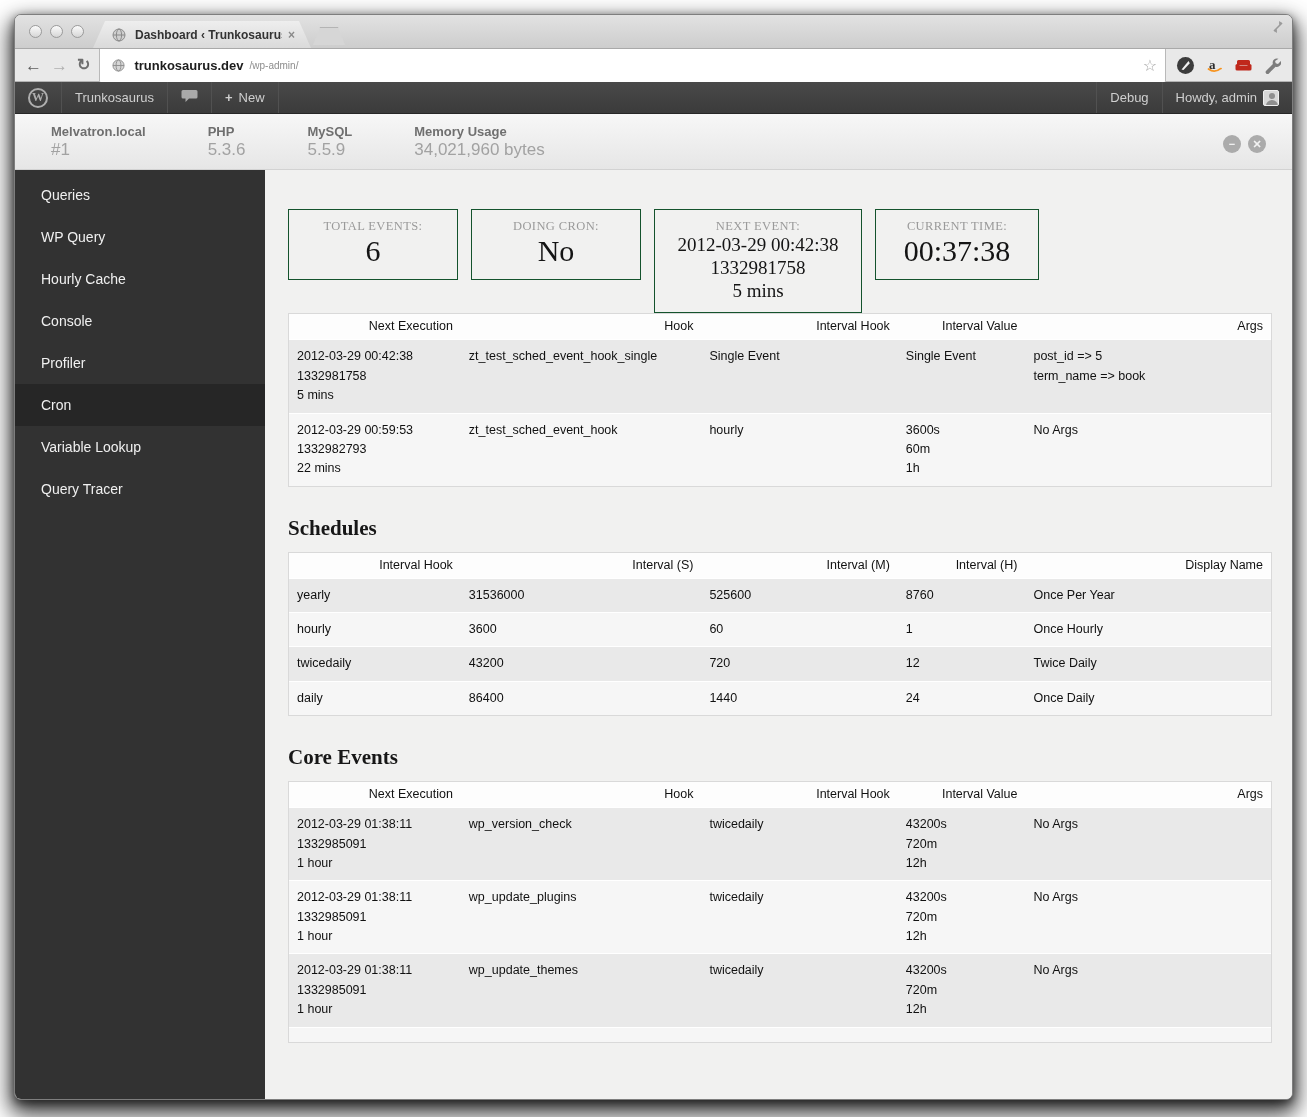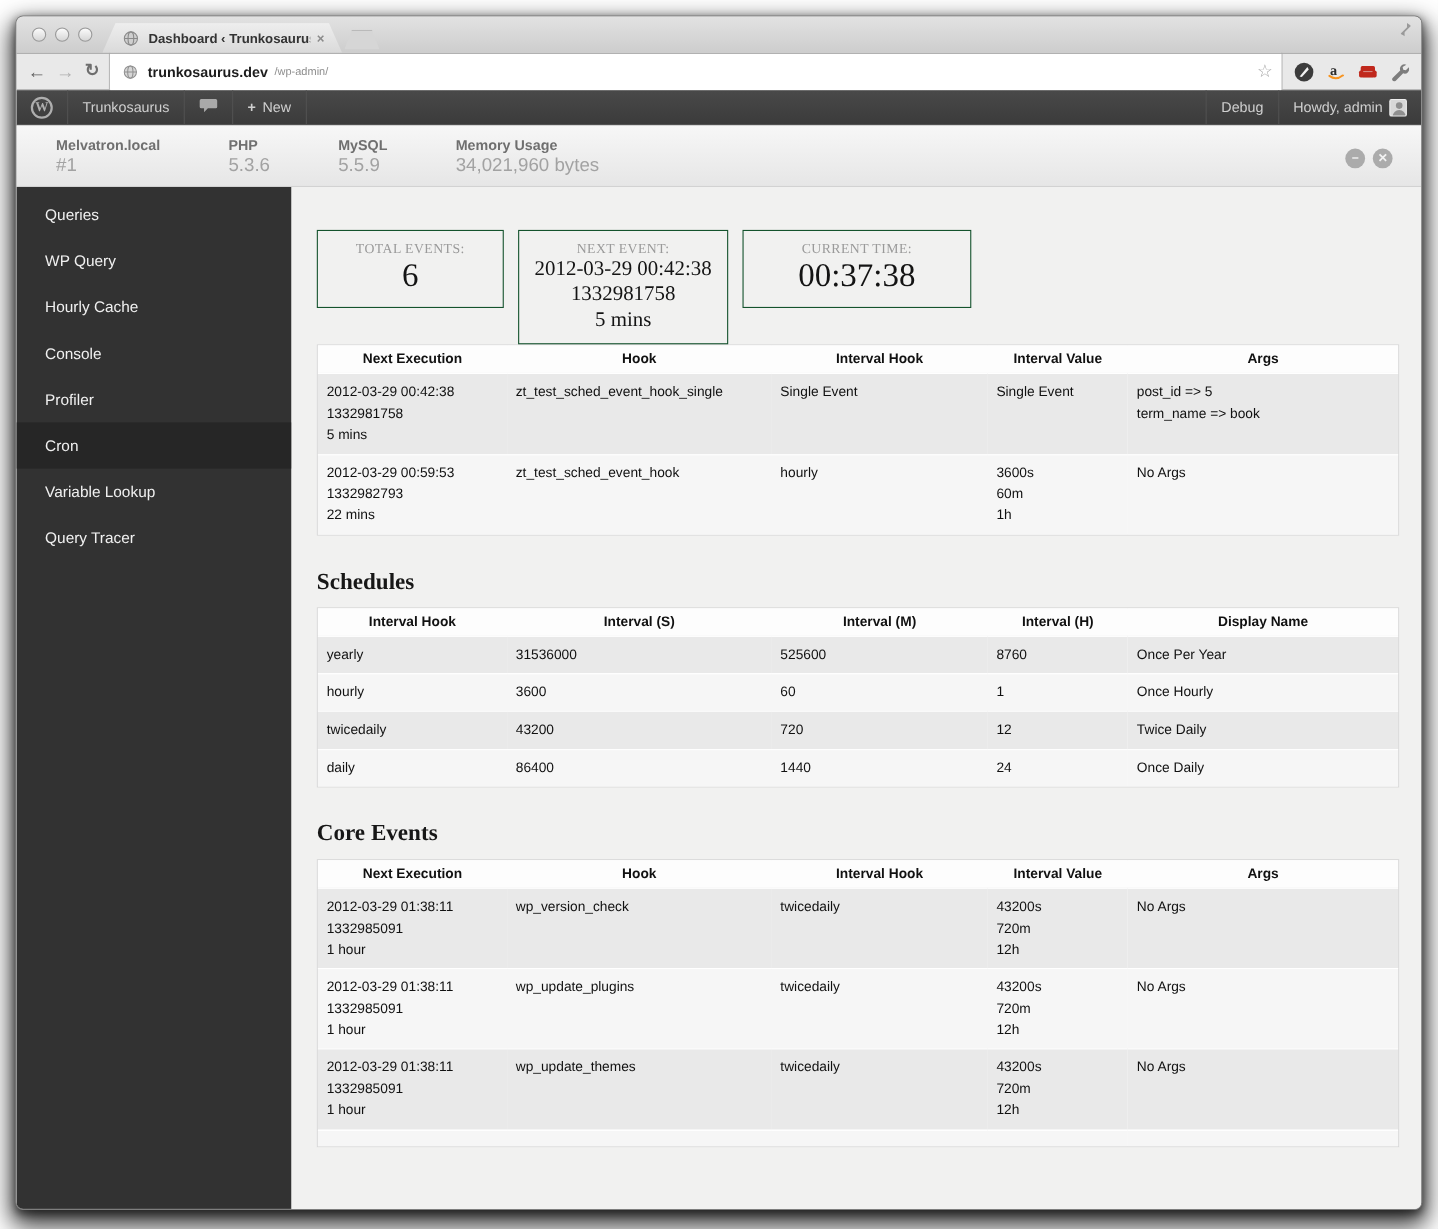--- a/index.html
+++ b/index.html
@@ -92,21 +92,21 @@
   .sum-box:nth-child(4) { min-width:164px; }
   .sum-label { font-size:12.5px; color:#9a9a9a; letter-spacing:.4px; }
   .sum-line { font-size:19px; color:#141414; line-height:1.2; }
   .sum-line.big { font-size:30px; line-height:1.15; }
 
   
   .section-title { font-family:"Liberation Serif",serif; font-size:21px; font-weight:bold;
                    color:#171717; margin:29px 0 11px; }
   table.cron { width:100%; border-collapse:separate; border-spacing:0;
                border:1px solid #d9d9d9; background:#fdfdfd; font-size:12.5px; color:#111; }
-  table.cron th { text-align:center; font-weight:bold; padding:5px 8px 6px; background:#fdfdfd; }
+  table.cron th { text-align:right; font-weight:normal; padding:5px 8px 6px; background:#fdfdfd; }
   table.cron td { vertical-align:top; padding:7px 8px; line-height:1.55; border-top:1px solid #fff; }
   table.cron tbody tr:nth-child(odd) td  { background:#e9e9e9; }
   table.cron tbody tr:nth-child(even) td { background:#f6f6f6; }
   col.c1{width:17.5%} col.c2{width:24.5%} col.c3{width:20%} col.c4{width:13%} col.c5{width:25%}
 </style>
 </head>
 <body>
 
 <div class="window">
 
@@ -247,20 +247,24 @@
         <li class="side-item">Variable Lookup</li>
         <li class="side-item">Query Tracer</li>
       </ul>
     <div class="content">
       <div class="summary" id="summary-row">
           <div class="sum-box">
             <div class="sum-label">TOTAL EVENTS:</div>
             <div class="sum-line big">6</div>
           </div>
           <div class="sum-box">
+            <div class="sum-label">DOING CRON:</div>
+            <div class="sum-line big">No</div>
+          </div>
+          <div class="sum-box">
             <div class="sum-label">NEXT EVENT:</div>
             <div class="sum-line">2012-03-29 00:42:38</div>
             <div class="sum-line">1332981758</div>
             <div class="sum-line">5 mins</div>
           </div>
           <div class="sum-box">
             <div class="sum-label">CURRENT TIME:</div>
             <div class="sum-line big">00:37:38</div>
           </div>
         </div>

